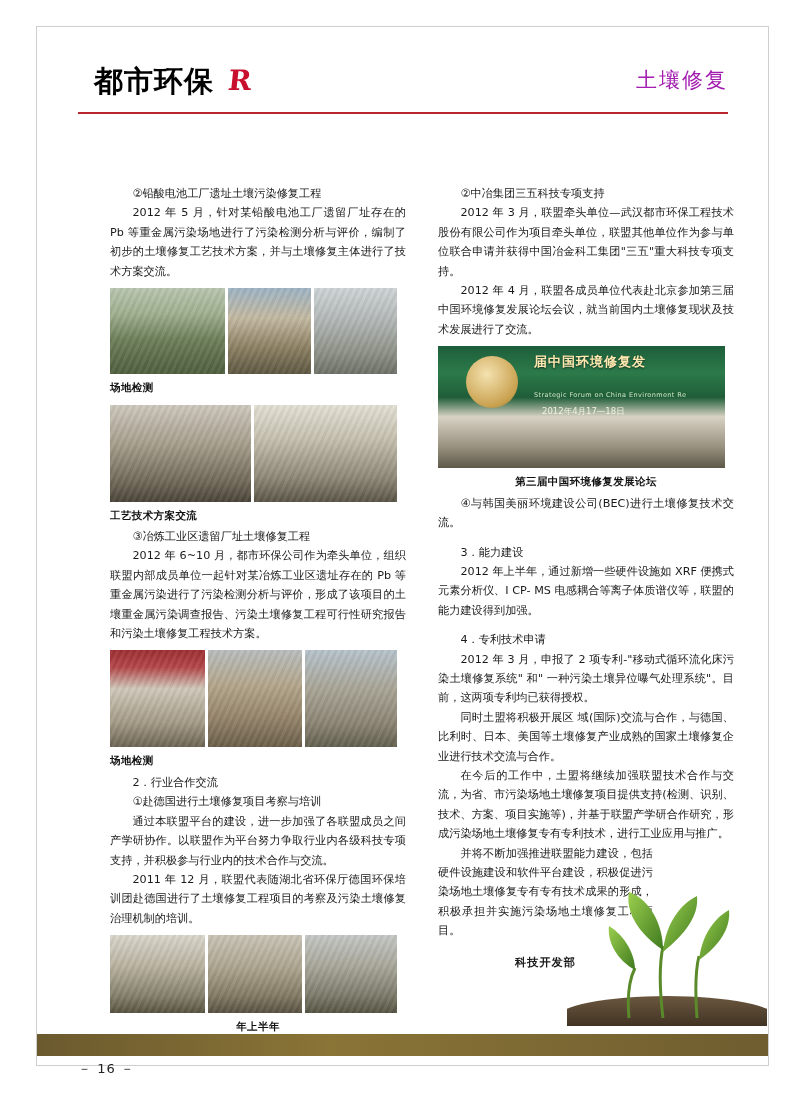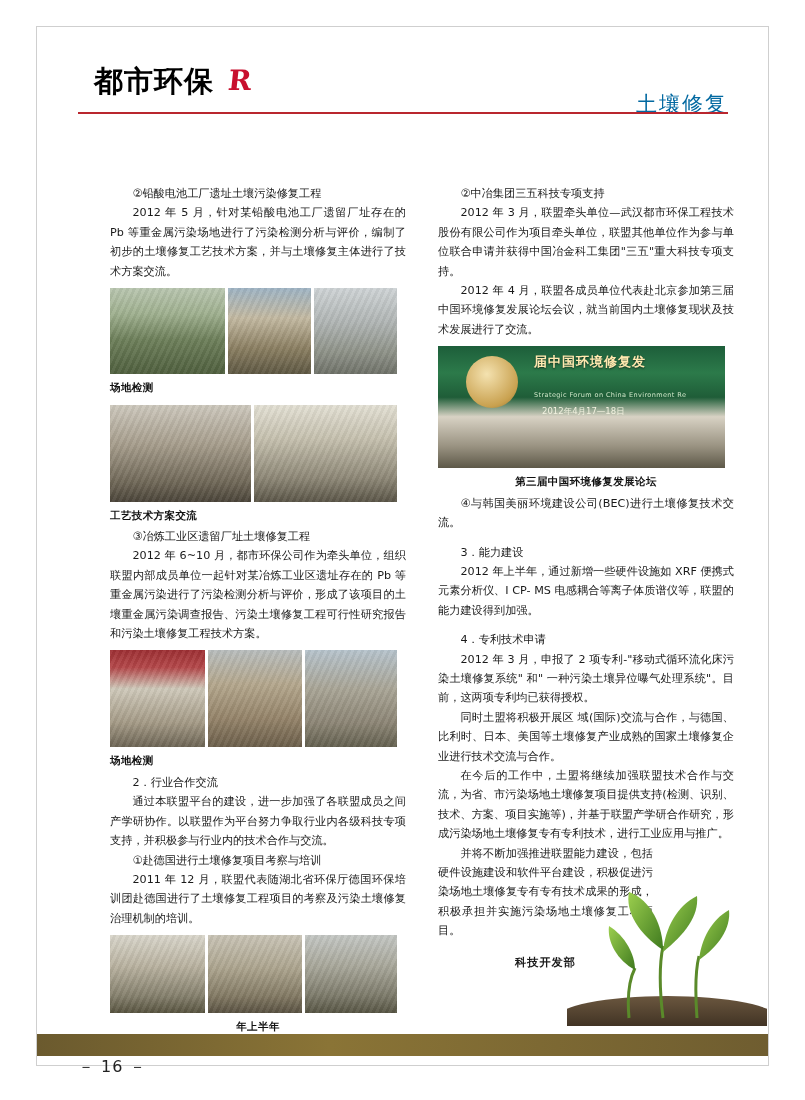--- a/index.html
+++ b/index.html
@@ -57,23 +57,22 @@
     font-weight: bold;
     font-family: "DejaVu Serif", serif;
     transform: skewX(-6deg);
   }
   .header-right {
     position: absolute;
     right: 0;
     top: 4px;
     font-size: 21px;
     letter-spacing: 2px;
-    color: #0369a1;
+    color: #a21caf;
     font-family: "DejaVu Sans", sans-serif;
-    margin-top: 24px;
   }
   .header-rule {
     position: absolute;
     left: 78px;
     top: 112px;
     width: 650px;
     height: 2px;
     background: #b9262e;
   }
 
@@ -252,21 +251,21 @@
     bottom: 44px;
     width: 731px;
     height: 22px;
     background: linear-gradient(90deg, #6b5a2e 0%, #8a7436 40%, #6f5d30 100%);
     z-index: 3;
   }
   .page-num {
     position: absolute;
     left: 78px;
     bottom: 22px;
-    font-size: 16px;
+    font-size: 13px;
     color: #222;
     letter-spacing: 1px;
     z-index: 4;
   }
 </style>
 </head>
 <body>
 
 <div class="page">
   <div class="frame"></div>
@@ -299,22 +298,22 @@
     <p class="ind2 tight">2012 年 6~10 月，都市环保公司作为牵头单位，组织联盟内部成员单位一起针对某冶炼工业区遗址存在的 Pb 等重金属污染进行了污染检测分析与评价，形成了该项目的土壤重金属污染调查报告、污染土壤修复工程可行性研究报告和污染土壤修复工程技术方案。</p>
 
     <div class="photos">
       <div class="ph tall p-banner" style="width:96px"></div>
       <div class="ph tall p-dirt" style="width:94px"></div>
       <div class="ph tall p-group" style="width:93px"></div>
     </div>
     <p class="caption">场地检测</p>
 
     <p class="ind2 tight">2．行业合作交流</p>
+    <p class="ind2 tight">①赴德国进行土壤修复项目考察与培训</p>
     <p class="ind2 tight">通过本联盟平台的建设，进一步加强了各联盟成员之间产学研协作。以联盟作为平台努力争取行业内各级科技专项支持，并积极参与行业内的技术合作与交流。</p>
-    <p class="ind2 tight">①赴德国进行土壤修复项目考察与培训</p>
     <p class="ind2 tight">2011 年 12 月，联盟代表随湖北省环保厅德国环保培训团赴德国进行了土壤修复工程项目的考察及污染土壤修复治理机制的培训。</p>
 
     <div class="photos">
       <div class="ph small p-class" style="width:96px"></div>
       <div class="ph small p-tour" style="width:94px"></div>
       <div class="ph small p-walk" style="width:93px"></div>
     </div>
     <p class="caption caption-center">年上半年</p>
   </div>
 

